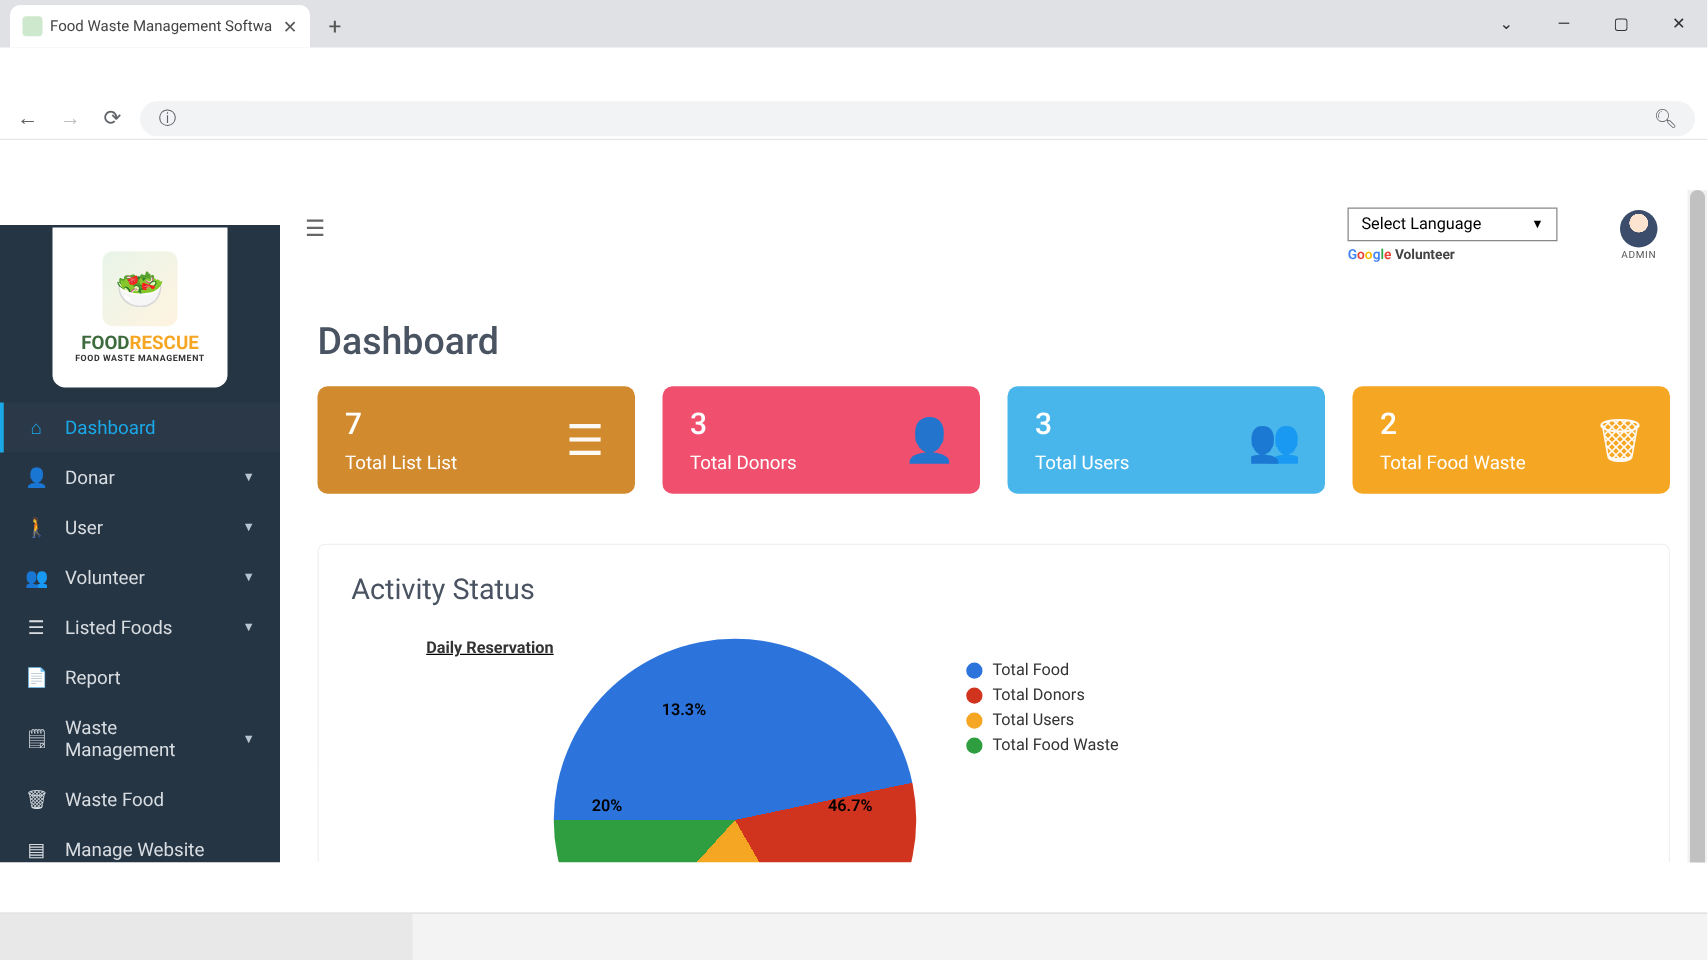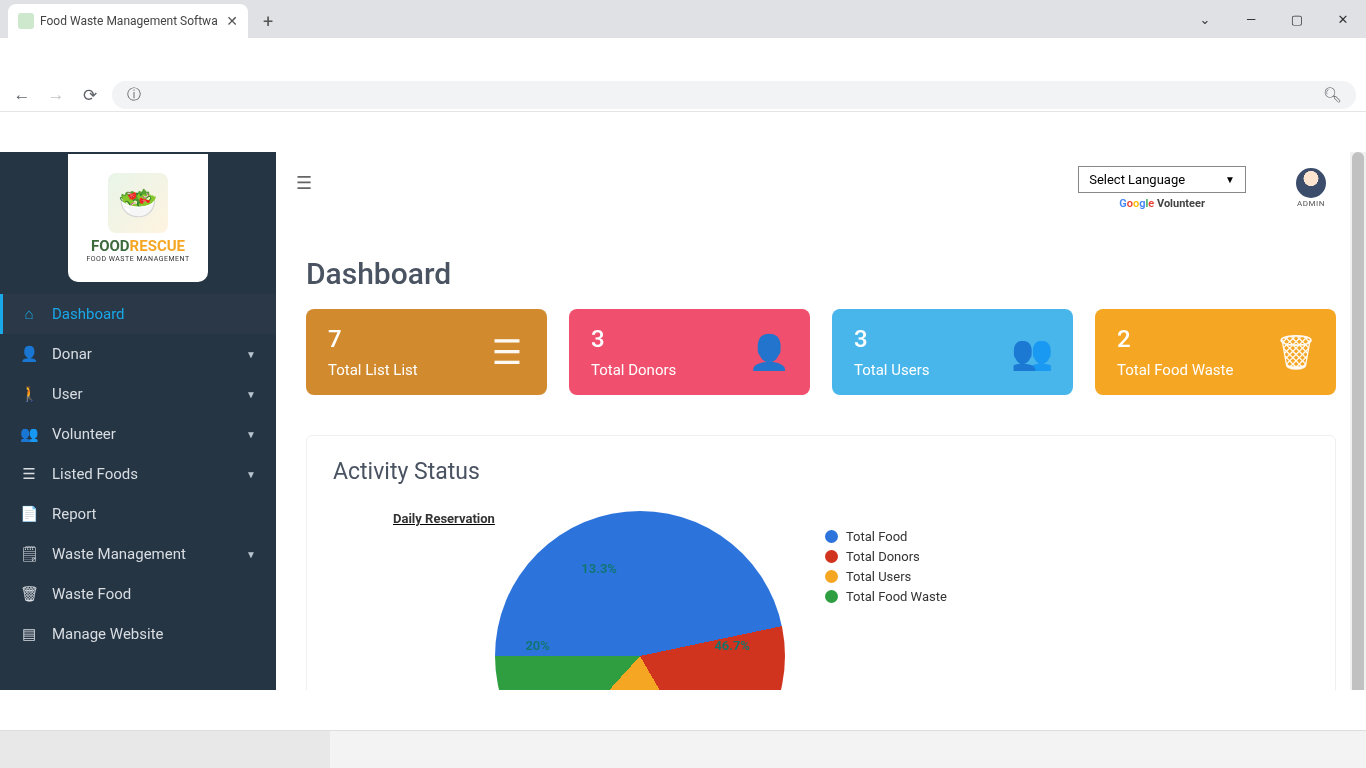--- a/index.html
+++ b/index.html
@@ -21,41 +21,41 @@
     .url { flex:1; background:#f1f3f4; border-radius:18px; height:28px; display:flex; align-items:center; padding:0 14px; gap:8px; font-size:14px; color:#202124;}
     .url .info { width:16px;text-align:center;color:#5f6368; font-size:14px;}
     .url .host { color:#202124;}
     .url .search { margin-left:auto; color:#5f6368; font-size:15px;}
     
     
     .app { flex:1; display:flex; background:#fff; position:relative; overflow:hidden;}
     .app-scroll { position:absolute; right:0; top:0; bottom:0; width:16px; background:#f1f1f1;}
     .app-scroll .thumb { position:absolute; left:2px; right:2px; top:0; height:640px; background:#c1c1c1; border-radius:6px;}
     
-    .sidebar { width:276px; background:#263544; color:#b8c5d0; display:flex; flex-direction:column; padding-top:0; flex:none;}
+    .sidebar { width:224px; background:#263544; color:#b8c5d0; display:flex; flex-direction:column; padding-top:0; flex:none;margin-top:28px;}
     .logo-wrap { display:flex; justify-content:center; padding:2px 0 8px; background:#263544;}
     .logo { width:140px; height:128px; background:#fff; border-radius:0 0 10px 10px; display:flex; flex-direction:column; align-items:center; justify-content:center; padding:6px;}
     .logo .ic { width:60px; height:60px; border-radius:8px; background:linear-gradient(135deg,#e8f5e9,#fff3e0); position:relative; display:flex;align-items:center;justify-content:center;}
     .logo .ic::before{content:"🥗"; font-size:32px;}
     .logo .t1 { font-size:15px; font-weight:700; margin-top:4px;}
     .logo .t1 .a { color:#3d6b3d;} .logo .t1 .b { color:#f5a623;}
-    .logo .t2 { font-size:7px; letter-spacing:0.5px; color:#333; font-weight:400;}
+    .logo .t2 { font-size:7px; letter-spacing:0.5px; color:#333; font-weight:700;}
     
     .menu { padding:4px 0;}
     .mi { display:flex; align-items:center; padding:11px 20px; font-size:15px; cursor:pointer; gap:14px; color:#d8dde2;}
     .mi.active { color:#1aa8e8; border-left:3px solid #1aa8e8; background:rgba(255,255,255,0.02); padding-left:17px;}
     .mi .ic { width:18px; text-align:center; font-size:15px;}
     .mi .lbl { flex:1;}
     .mi .car { font-size:10px; color:#b8c5d0;}
     
     .main { flex:1; background:#fff; overflow:hidden; display:flex; flex-direction:column;}
     .topbar { height:62px; display:flex; align-items:flex-start; padding:14px 40px 0 20px; gap:20px;}
     .ham { color:#666; font-size:18px; cursor:pointer; margin-top:6px;}
     .topbar .sp { flex:1;}
-    .lang-wrap { display:flex; flex-direction:column; align-items:center; gap:4px;}
+    .lang-wrap { display:flex; flex-direction:column; align-items:flex-start; gap:4px;}
     .lang { border:1px solid #888; padding:5px 10px; font-size:13px; background:#fff; display:flex; align-items:center; gap:40px; cursor:pointer;}
     .lang .car2 { font-size:10px;}
     .powered { font-size:11px; color:#444;}
     .powered .g1{color:#4285f4;font-weight:600;} .powered .g2{color:#ea4335;font-weight:600;} .powered .g3{color:#fbbc05;font-weight:600;} .powered .g4{color:#4285f4;font-weight:600;} .powered .g5{color:#34a853;font-weight:600;} .powered .g6{color:#ea4335;font-weight:600;}
     .avatar { width:30px; height:30px; border-radius:50%; background:radial-gradient(circle at 50% 35%, #fde4d0 30%, #3b4d6b 31%); margin-top:2px;}
     .avatar-wrap { display:flex; flex-direction:column; align-items:center; gap:1px; margin-left:30px;}
     .avatar-lbl { font-size:8px; color:#555; letter-spacing:0.5px;}
     
     .content { padding:0 30px; flex:1; overflow:hidden;}
     h1.page { font-size:30px; font-weight:500; color:#4a5361; margin:42px 0 18px;}
@@ -69,21 +69,21 @@
     .c-orange{background:#d18a2d;} .c-red{background:#f0506e;} .c-blue{background:#49b6eb;} .c-yellow{background:#f5a623;}
     
     .panel { margin-top:40px; border:1px solid #eef0f2; border-radius:6px; padding:22px 26px;}
     .panel h2 { font-size:23px; font-weight:400; color:#4a5361; margin-bottom:26px;}
     
     .chart-area { display:flex; gap:40px; padding-left:60px;}
     .chart-col { display:flex; flex-direction:row; text-decoration:underline;}
     .chart-title { font-size:13px; font-weight:700; color:#333; margin-bottom:24px;}
     .pie-wrap { position:relative; width:290px; height:290px;}
     .pie { width:290px; height:290px; border-radius:50%; }
-    .slice-label { position:absolute; color:#0f766e; font-size:13px; font-weight:600;}
+    .slice-label { position:absolute; color:#000000; font-size:13px; font-weight:600;}
     .legend { display:flex; flex-direction:column; gap:5px; padding-top:18px;}
     .legend-item { display:flex; align-items:center; gap:8px; font-size:13px; color:#333;}
     .legend-item .dot { width:13px; height:13px; border-radius:50%;}
     
     .taskbar { height:38px; background:#f3f3f3; border-top:1px solid #ddd; display:flex;}
     .taskbar .seg { width:330px; height:100%; background:#e8e8e8;}
   </style>
 </head>
 <body>
 

